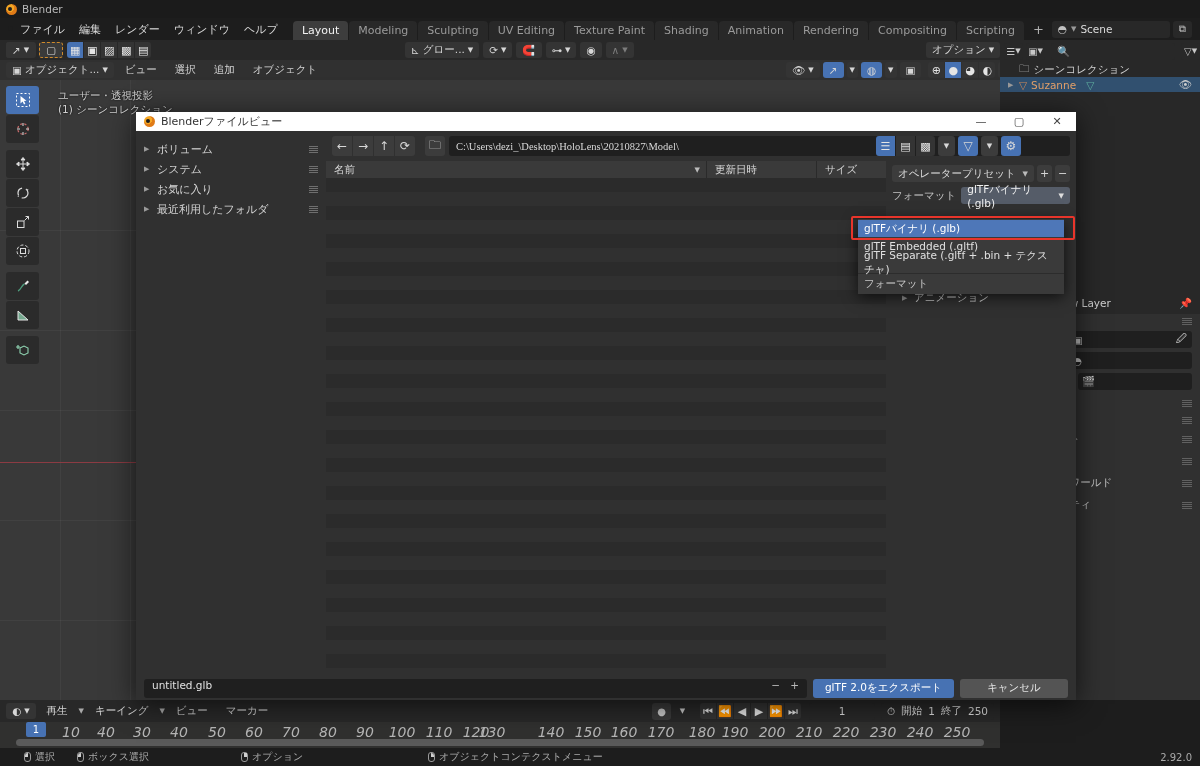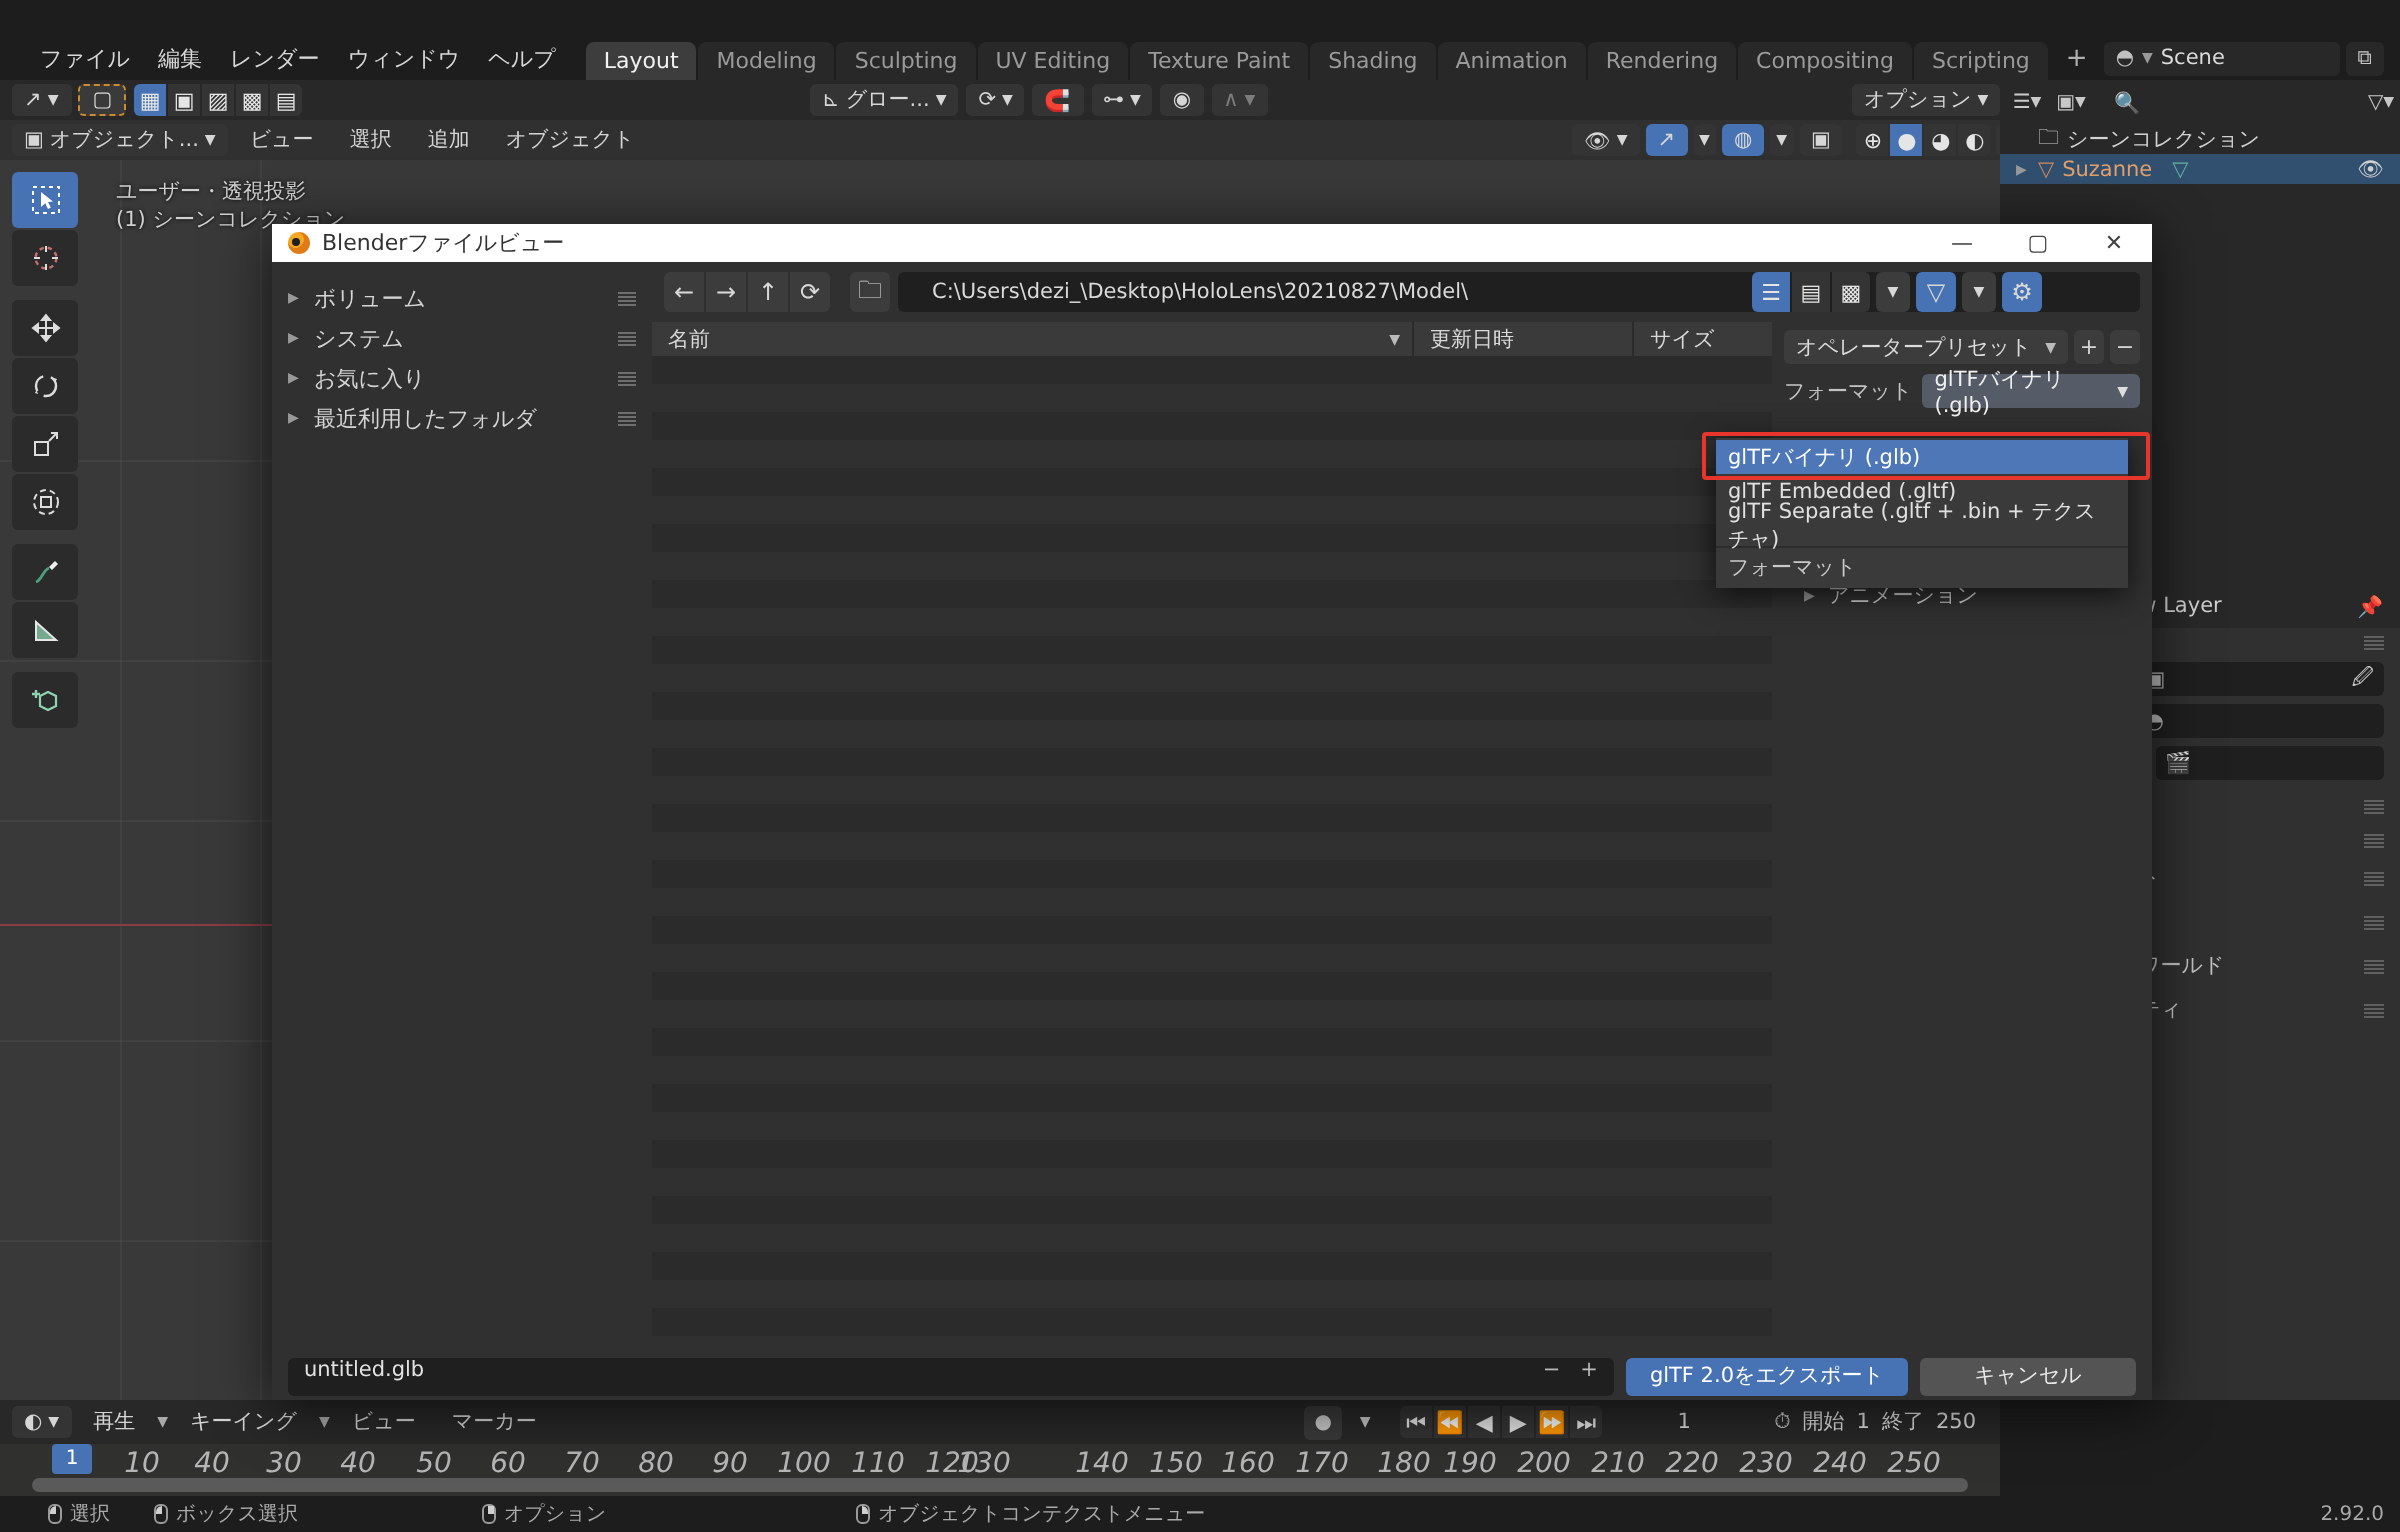--- a/index.html
+++ b/index.html
@@ -165,21 +165,21 @@
 
   .fb-main{ position:absolute; left:190px; top:0; width:560px; height:545px; background:#303030;}
   .fb-toolbar{ height:30px; display:flex; align-items:center; gap:4px; padding:0 6px; }
   .fb-navbtn{ width:20px;height:20px;background:#3c3c3c;border-radius:3px;
       display:flex;align-items:center;justify-content:center;color:#d8d8d8;font-size:12px;}
   .fb-navgrp{ display:flex; gap:1px; }
   .fb-navgrp .fb-navbtn{border-radius:0;}
   .fb-navgrp .fb-navbtn:first-child{border-radius:3px 0 0 3px;}
   .fb-navgrp .fb-navbtn:last-child{border-radius:0 3px 3px 0;}
   .fb-path{ flex:1; background:#1f1f1f; border-radius:3px; height:20px;
-     display:flex;align-items:center;padding:0 17px;color:#dadada;font-size:10.5px;}
+     display:flex;align-items:center;padding:0 7px;color:#dadada;font-size:10.5px;font-family:Liberation Serif, serif;}
   .fb-colhdr{ height:17px; background:#3a3a3a; display:flex; align-items:flex-end;
      color:#d9d9d9; font-size:10.5px; }
   .fb-col{ padding-left:8px; display:flex;align-items:center; height:17px;}
   .fb-col.sep{ border-left:1px solid #2a2a2a;}
   .fb-list{ height:498px; overflow:hidden; background:#2b2b2b; position:relative;}
   .fb-listrow{ height:14px; }
   .fb-listrow.alt{ background:#303030; }
 
   .fb-right{ position:absolute; left:750px; top:0; width:190px; height:545px; background:#303030;}
   .fb-r-toolbar{ height:30px; display:flex;align-items:center;gap:3px;padding:0 6px;}
@@ -219,20 +219,24 @@
     position:absolute; left:851px; top:216px; width:224px; height:24px;
     border:2px solid #e8352b; border-radius:2px; z-index:61; pointer-events:none;
   }
   svg{ display:block; }
 </style>
 </head>
 <body>
 
 <div class="app">
 
+  <div class="os-titlebar">
+    <div class="blender-logo"></div>
+    <div class="os-title">Blender</div>
+  </div>
 
   <div class="topbar">
     <div class="tb-logo"></div>
     <div class="menu-item">ファイル</div>
     <div class="menu-item">編集</div>
     <div class="menu-item">レンダー</div>
     <div class="menu-item">ウィンドウ</div>
     <div class="menu-item">ヘルプ</div>
 
     <div class="ws-tabs">

